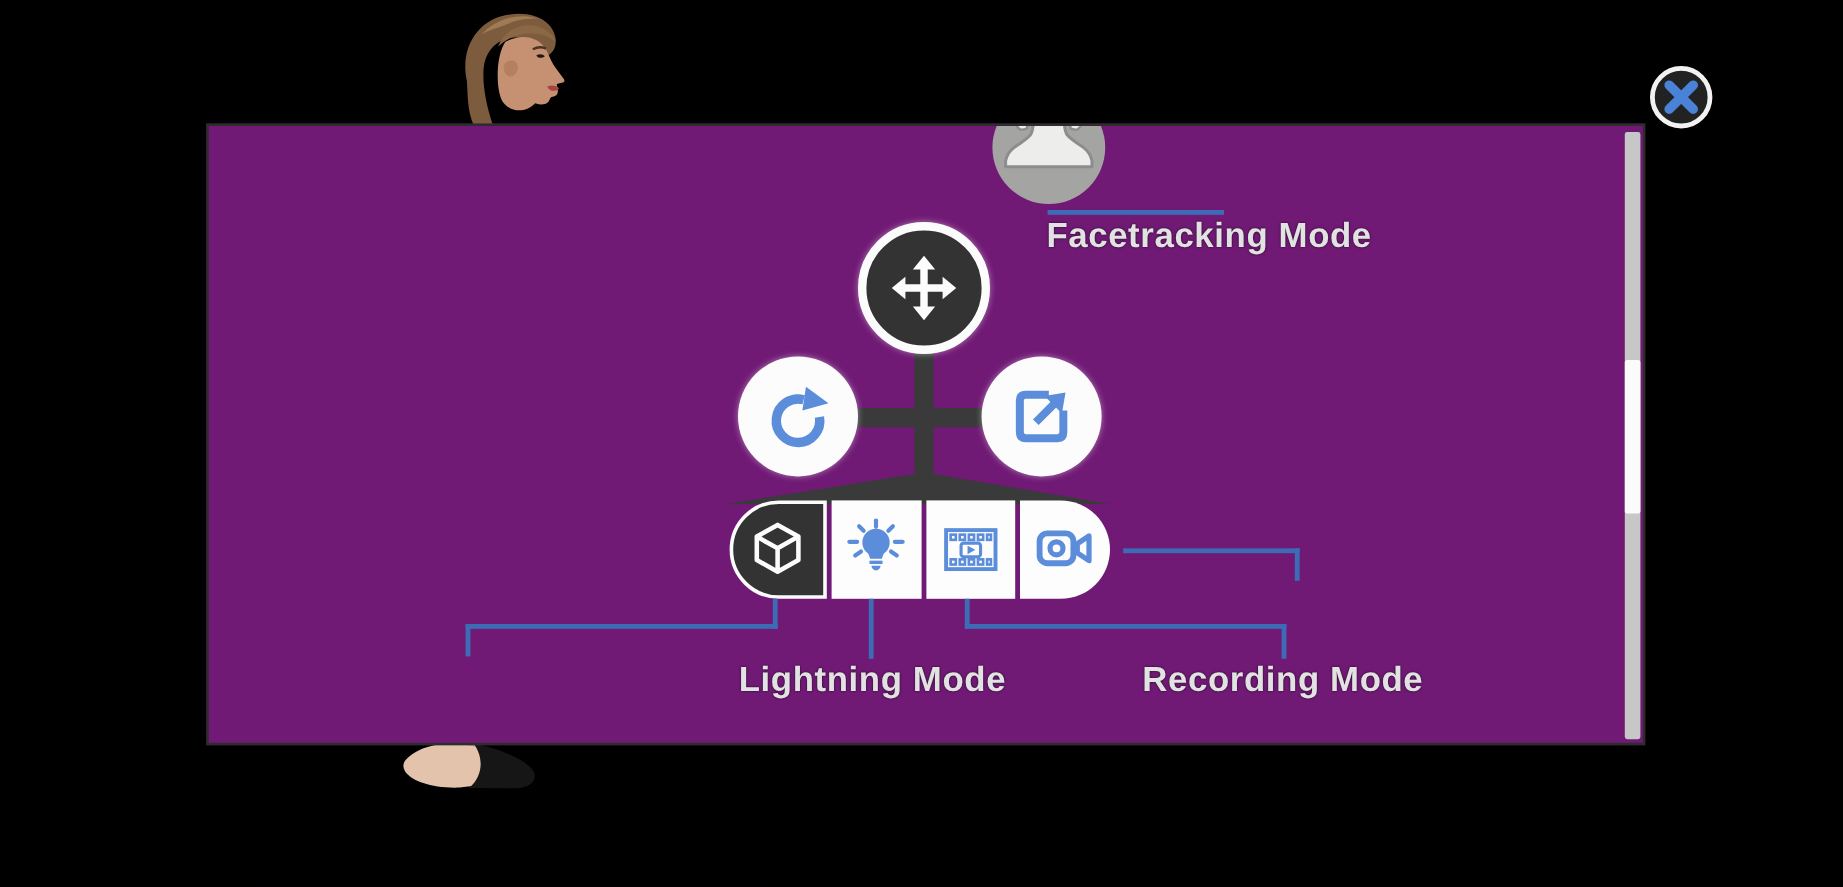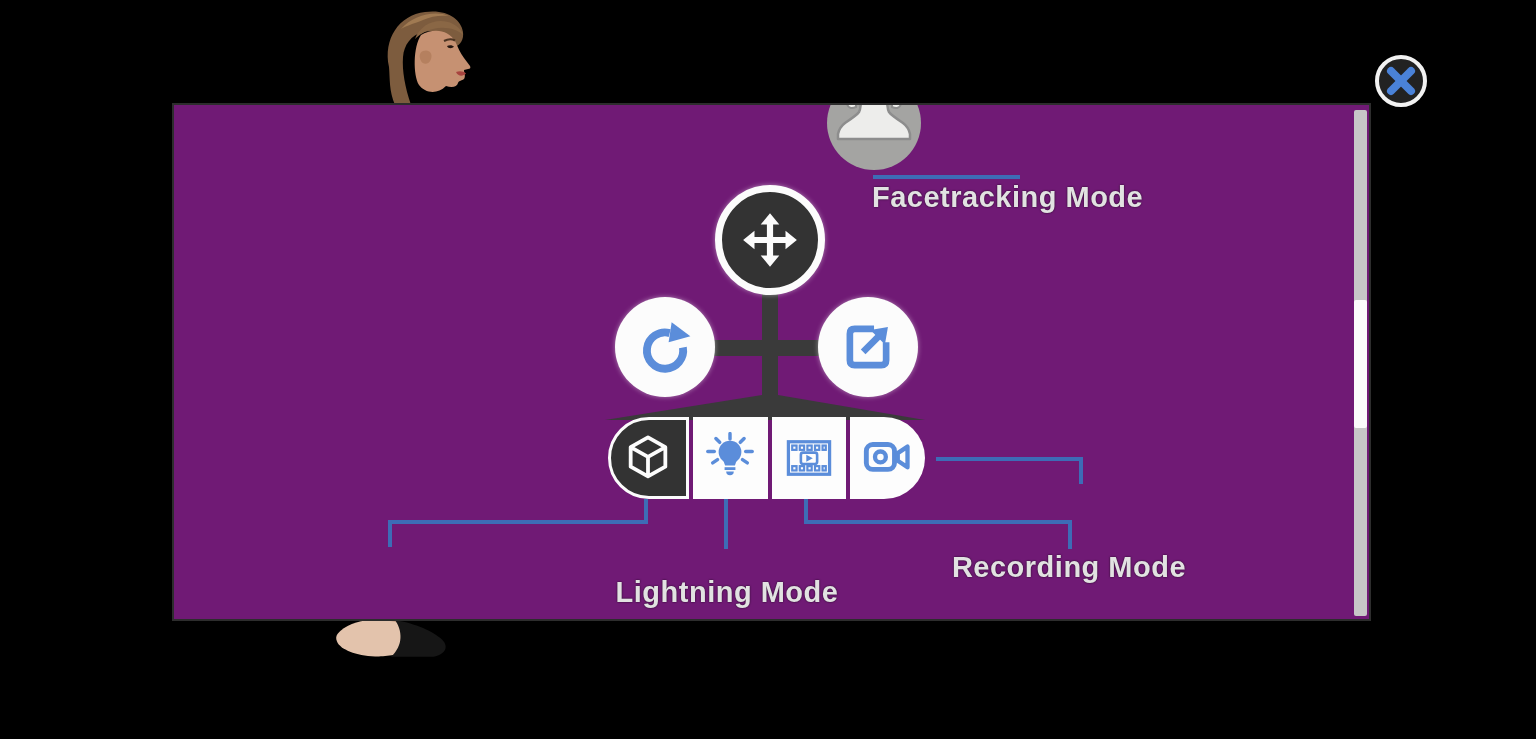--- a/index.html
+++ b/index.html
@@ -51,21 +51,21 @@
   .l-anim-h{left:630px;top:415px;width:268px;height:4px;}
   .l-anim-stub2{left:894px;top:415px;width:4px;height:29px;}
   .l-rec-h{left:762px;top:352px;width:147px;height:4px;}
   .l-rec-stub{left:905px;top:352px;width:4px;height:27px;}
 
   
   .mode-label{position:absolute;color:#e2e2e2;font-size:29px;font-weight:600;
       letter-spacing:.5px;white-space:nowrap;text-shadow:0 0 2px rgba(0,0,0,.8);}
   .lbl-facetrack{left:698px;top:76px;}
   .lbl-object{left:216px;top:446px;transform:translateX(-50%);}
-  .lbl-light{left:553px;top:446px;transform:translateX(-50%);margin-top:25px;}
+  .lbl-light{left:553px;top:446px;transform:translateX(-50%);}
   .lbl-anim{left:895px;top:446px;transform:translateX(-50%);}
   .lbl-rec{left:909px;top:376px;transform:translateX(-50%);}
 
   
   .close-btn{position:absolute;left:1375px;top:55px;width:52px;height:52px;border-radius:50%;
       background:#222;border:4px solid #f2f2f2;box-sizing:border-box;z-index:5;cursor:pointer;
       display:flex;align-items:center;justify-content:center;}
 </style>
 </head>
 <body>

